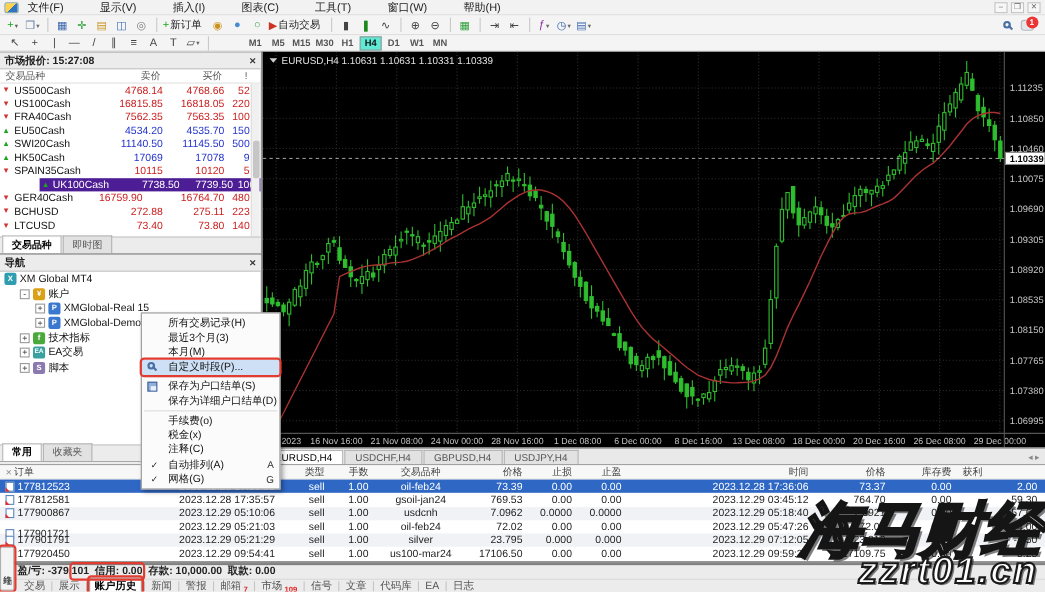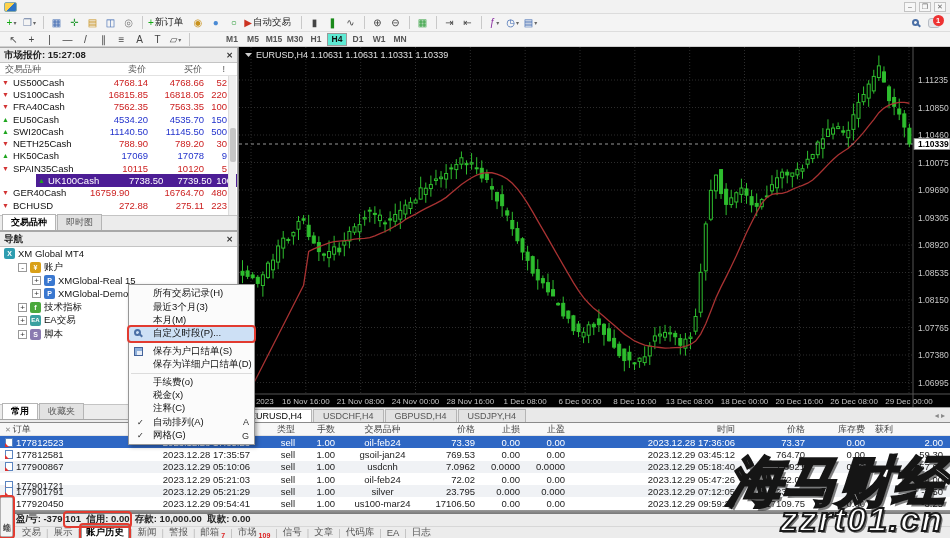--- a/index.html
+++ b/index.html
@@ -123,20 +123,21 @@
        color:#fff;letter-spacing:2px;-webkit-text-stroke:2px #1a1a1a;
        text-shadow:2px 2px 0 rgba(0,0,0,.5);pointer-events:none;white-space:nowrap;}
 </style>
 </head>
 <body>
 
 <div id="app">
 
   <div class="menubar">
     <span class="applogo"></span>
+    <span id="menu-items"><span class="mitem">文件(F)</span><span class="mitem">显示(V)</span><span class="mitem">插入(I)</span><span class="mitem">图表(C)</span><span class="mitem">工具(T)</span><span class="mitem">窗口(W)</span><span class="mitem">帮助(H)</span></span>
     <span class="winctl">
       <span class="winbtn">–</span>
       <span class="winbtn">❐</span>
       <span class="winbtn">✕</span>
     </span>
   </div>
 
   <div class="toolbar1" id="toolbar1">
       <span class="tbtn">
         <span style="color: rgb(19, 169, 19);">+</span>
@@ -295,27 +296,20 @@
           <span class="num" style="width: 62px; text-align: right; padding-right: 4px; color: rgb(35, 51, 204);">4534.20</span>
           <span class="num" style="width: 56px; text-align: right; padding-right: 4px; color: rgb(35, 51, 204);">4535.70</span>
           <span class="num" style="width: 24px; text-align: right; padding-right: 5px; color: rgb(35, 51, 204);">150</span>
         </div>
         <div class="mw-row">
           <span class="arr" style="color: rgb(29, 165, 29);">▲</span>
           <span style="width: 77px; overflow: hidden;">SWI20Cash</span>
           <span class="num" style="width: 62px; text-align: right; padding-right: 4px; color: rgb(35, 51, 204);">11140.50</span>
           <span class="num" style="width: 56px; text-align: right; padding-right: 4px; color: rgb(35, 51, 204);">11145.50</span>
           <span class="num" style="width: 24px; text-align: right; padding-right: 5px; color: rgb(35, 51, 204);">500</span>
-        </div>
-        <div class="mw-row">
-          <span class="arr" style="color: rgb(210, 51, 51);">▼</span>
-          <span style="width: 77px; overflow: hidden;">NETH25Cash</span>
-          <span class="num" style="width: 62px; text-align: right; padding-right: 4px; color: rgb(204, 32, 32);">788.90</span>
-          <span class="num" style="width: 56px; text-align: right; padding-right: 4px; color: rgb(204, 32, 32);">789.20</span>
-          <span class="num" style="width: 24px; text-align: right; padding-right: 5px; color: rgb(204, 32, 32);">30</span>
         </div>
         <div class="mw-row">
           <span class="arr" style="color: rgb(29, 165, 29);">▲</span>
           <span style="width: 77px; overflow: hidden;">HK50Cash</span>
           <span class="num" style="width: 62px; text-align: right; padding-right: 4px; color: rgb(35, 51, 204);">17069</span>
           <span class="num" style="width: 56px; text-align: right; padding-right: 4px; color: rgb(35, 51, 204);">17078</span>
           <span class="num" style="width: 24px; text-align: right; padding-right: 5px; color: rgb(35, 51, 204);">9</span>
         </div>
         <div class="mw-row">
           <span class="arr" style="color: rgb(210, 51, 51);">▼</span>

